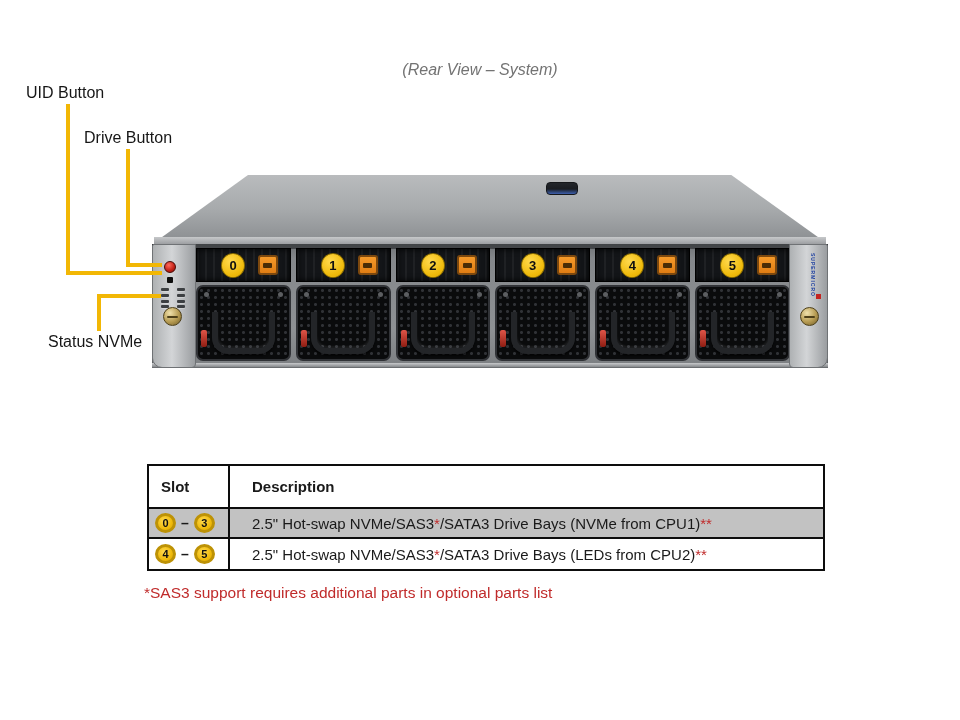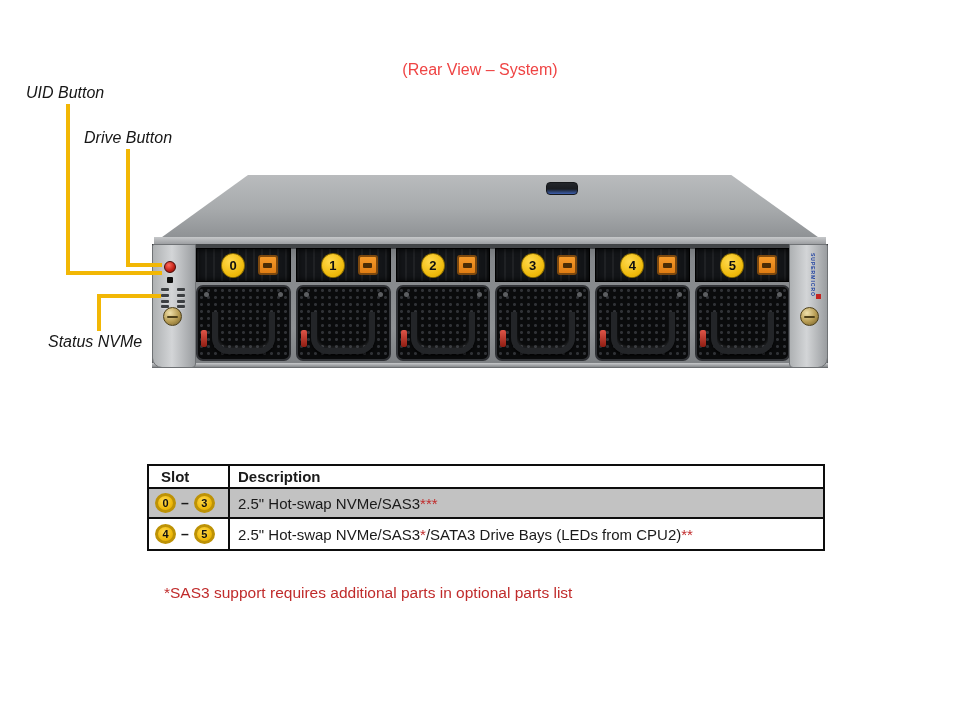--- a/index.html
+++ b/index.html
@@ -10,24 +10,25 @@
     font-family: "Liberation Sans", sans-serif;
     color: #1a1a1a;
     overflow: hidden;
   }
   .abs { position: absolute; }
 
   
   .title {
     top: 61px; left: 0; right: 0;
     text-align: center;
+    font-style: italic;
     font-size: 16px;
-    color: #ef4444;
-  }
-  .callout-label { font-size: 16px; color: #161616; white-space: nowrap; font-style: italic; }
+    color: #737373;
+  }
+  .callout-label { font-size: 16px; color: #161616; white-space: nowrap; }
   .lbl-uid    { left: 26px;  top: 84px;  }
   .lbl-power  { left: 84px;  top: 129px; }
   .lbl-status { left: 48px;  top: 333px; }
 
   .callout-line { background: #F2B705; z-index: 6; }
   .uid-v { left: 66px;  top: 104px; width: 4px;  height: 171px; }
   .uid-h { left: 66px;  top: 271px; width: 96px; height: 4px;  }
   .pwr-v { left: 126px; top: 149px; width: 4px;  height: 118px; }
   .pwr-h { left: 126px; top: 263px; width: 36px; height: 4px;  }
   .led-h { left: 97px;  top: 294px; width: 64px; height: 4px;  }
@@ -164,40 +165,40 @@
   .ear-led { left: 26px; top: 49px; width: 5px; height: 5px; background: #c42420; }
 
   
   .spec-table {
     left: 147px; top: 464px; width: 678px;
     border: 2px solid #0d0d0d;
     background: #fff;
     z-index: 2;
   }
   .t-row { display: grid; grid-template-columns: 81px 1fr; }
-  .t-header { height: 23px; border-bottom: 2px solid #0d0d0d; background: #fff; }
+  .t-header { height: 43px; border-bottom: 2px solid #0d0d0d; background: #fff; }
   .t-r1 { height: 30px; background: #c2c2c2; border-bottom: 2px solid #0d0d0d; }
   .t-r2 { height: 30px; background: #ffffff; }
-  .t-cell { display: flex; align-items: center; padding-left: 8px; font-size: 15px; }
+  .t-cell { display: flex; align-items: center; padding-left: 22px; font-size: 15px; }
   .t-cell.slot-col { border-right: 2px solid #0d0d0d; padding-left: 6px; }
   .t-header .t-cell { font-weight: bold; font-size: 15px; }
   .t-header .slot-col { padding-left: 12px; }
   .slot-oval {
     width: 21px; height: 20px; border-radius: 50%; flex: 0 0 auto;
     background: radial-gradient(circle at 40% 35%, #ffd94e, #f0bb0c 60%, #d9a404);
     border: 3px solid #bd9206;
     display: flex; align-items: center; justify-content: center;
     font-size: 11px; font-weight: bold; color: #101010;
   }
   .slot-dash { margin: 0 5px; font-weight: bold; font-size: 14px; }
   .red { color: #C02B2B; }
   .desc-text { white-space: nowrap; }
 
   
-  .footnote { left: 164px; top: 584px; font-size: 15.5px; color: #C02B2B; }
+  .footnote { left: 144px; top: 584px; font-size: 15.5px; color: #C02B2B; }
 </style>
 </head>
 <body>
 
 <div class="abs title">(Rear View – System)</div>
 
 <div class="abs callout-label lbl-uid">UID Button</div>
 <div class="abs callout-label lbl-power">Drive Button</div>
 <div class="abs callout-label lbl-status">Status NVMe</div>
 
@@ -340,20 +341,21 @@
   </div>
   <div class="t-row t-r1">
     <div class="t-cell slot-col">
       <span class="slot-oval">0</span>
       <span class="slot-dash">–</span>
       <span class="slot-oval">3</span>
     </div>
     <div class="t-cell desc-text">
       <span>2.5" Hot-swap NVMe/SAS3</span>
         <span class="red">*</span>
+        <span>/SATA3 Drive Bays (NVMe from CPU1)</span>
         <span class="red">**</span>
     </div>
   </div>
   <div class="t-row t-r2">
     <div class="t-cell slot-col">
       <span class="slot-oval">4</span>
       <span class="slot-dash">–</span>
       <span class="slot-oval">5</span>
     </div>
     <div class="t-cell desc-text">

